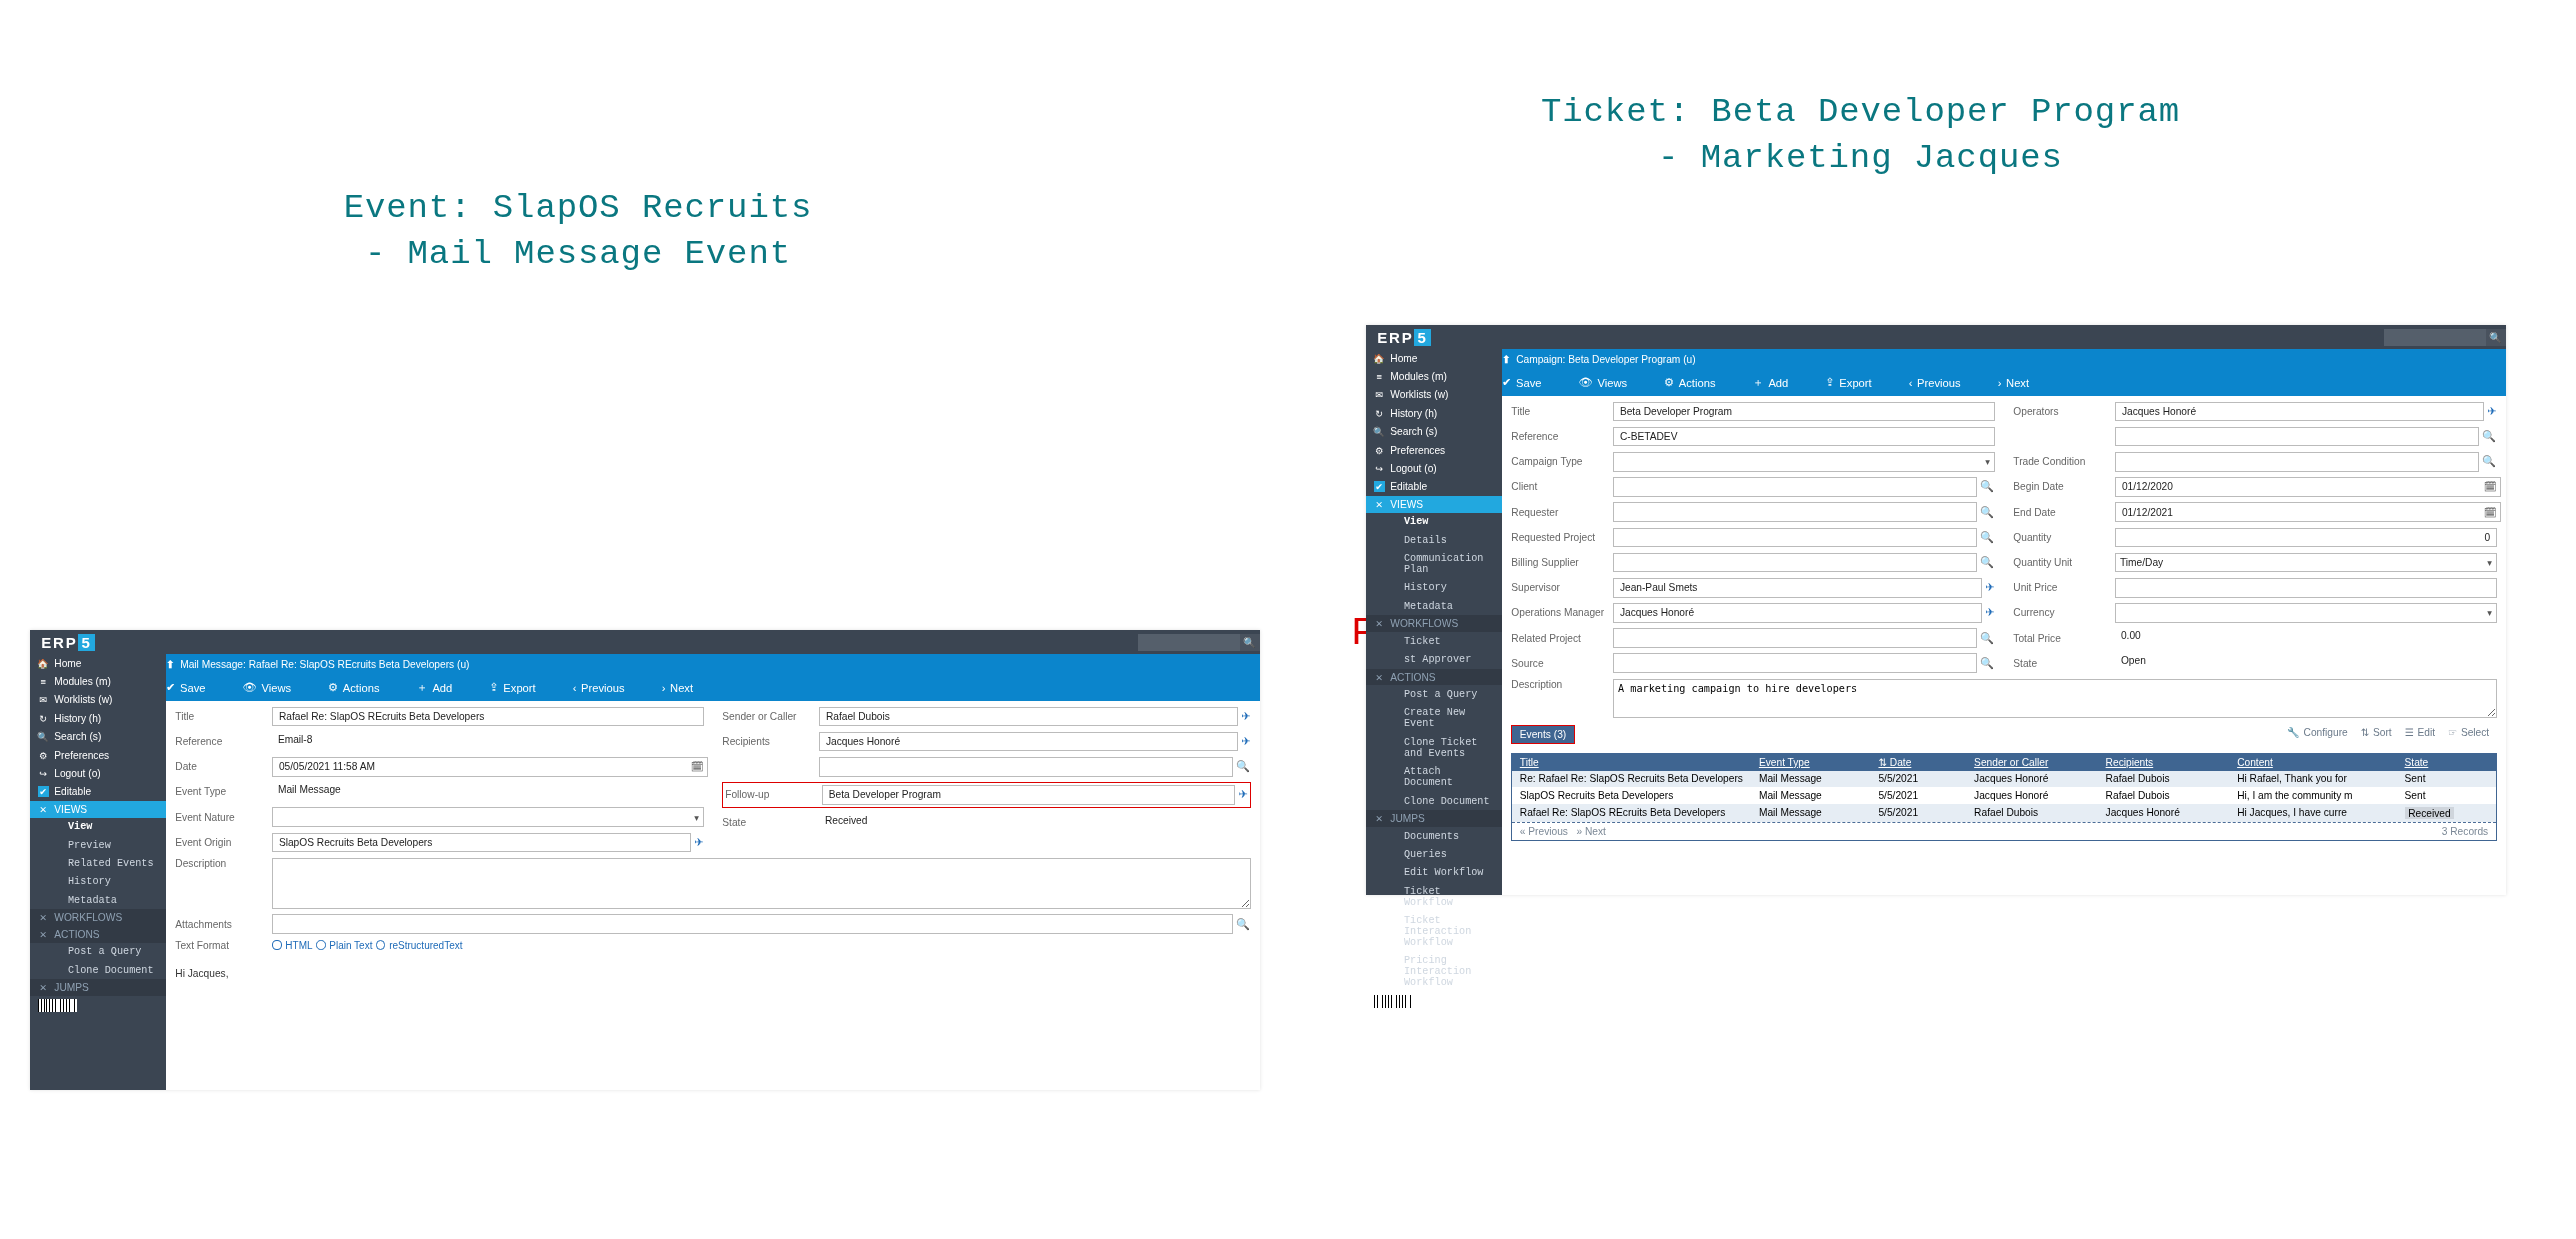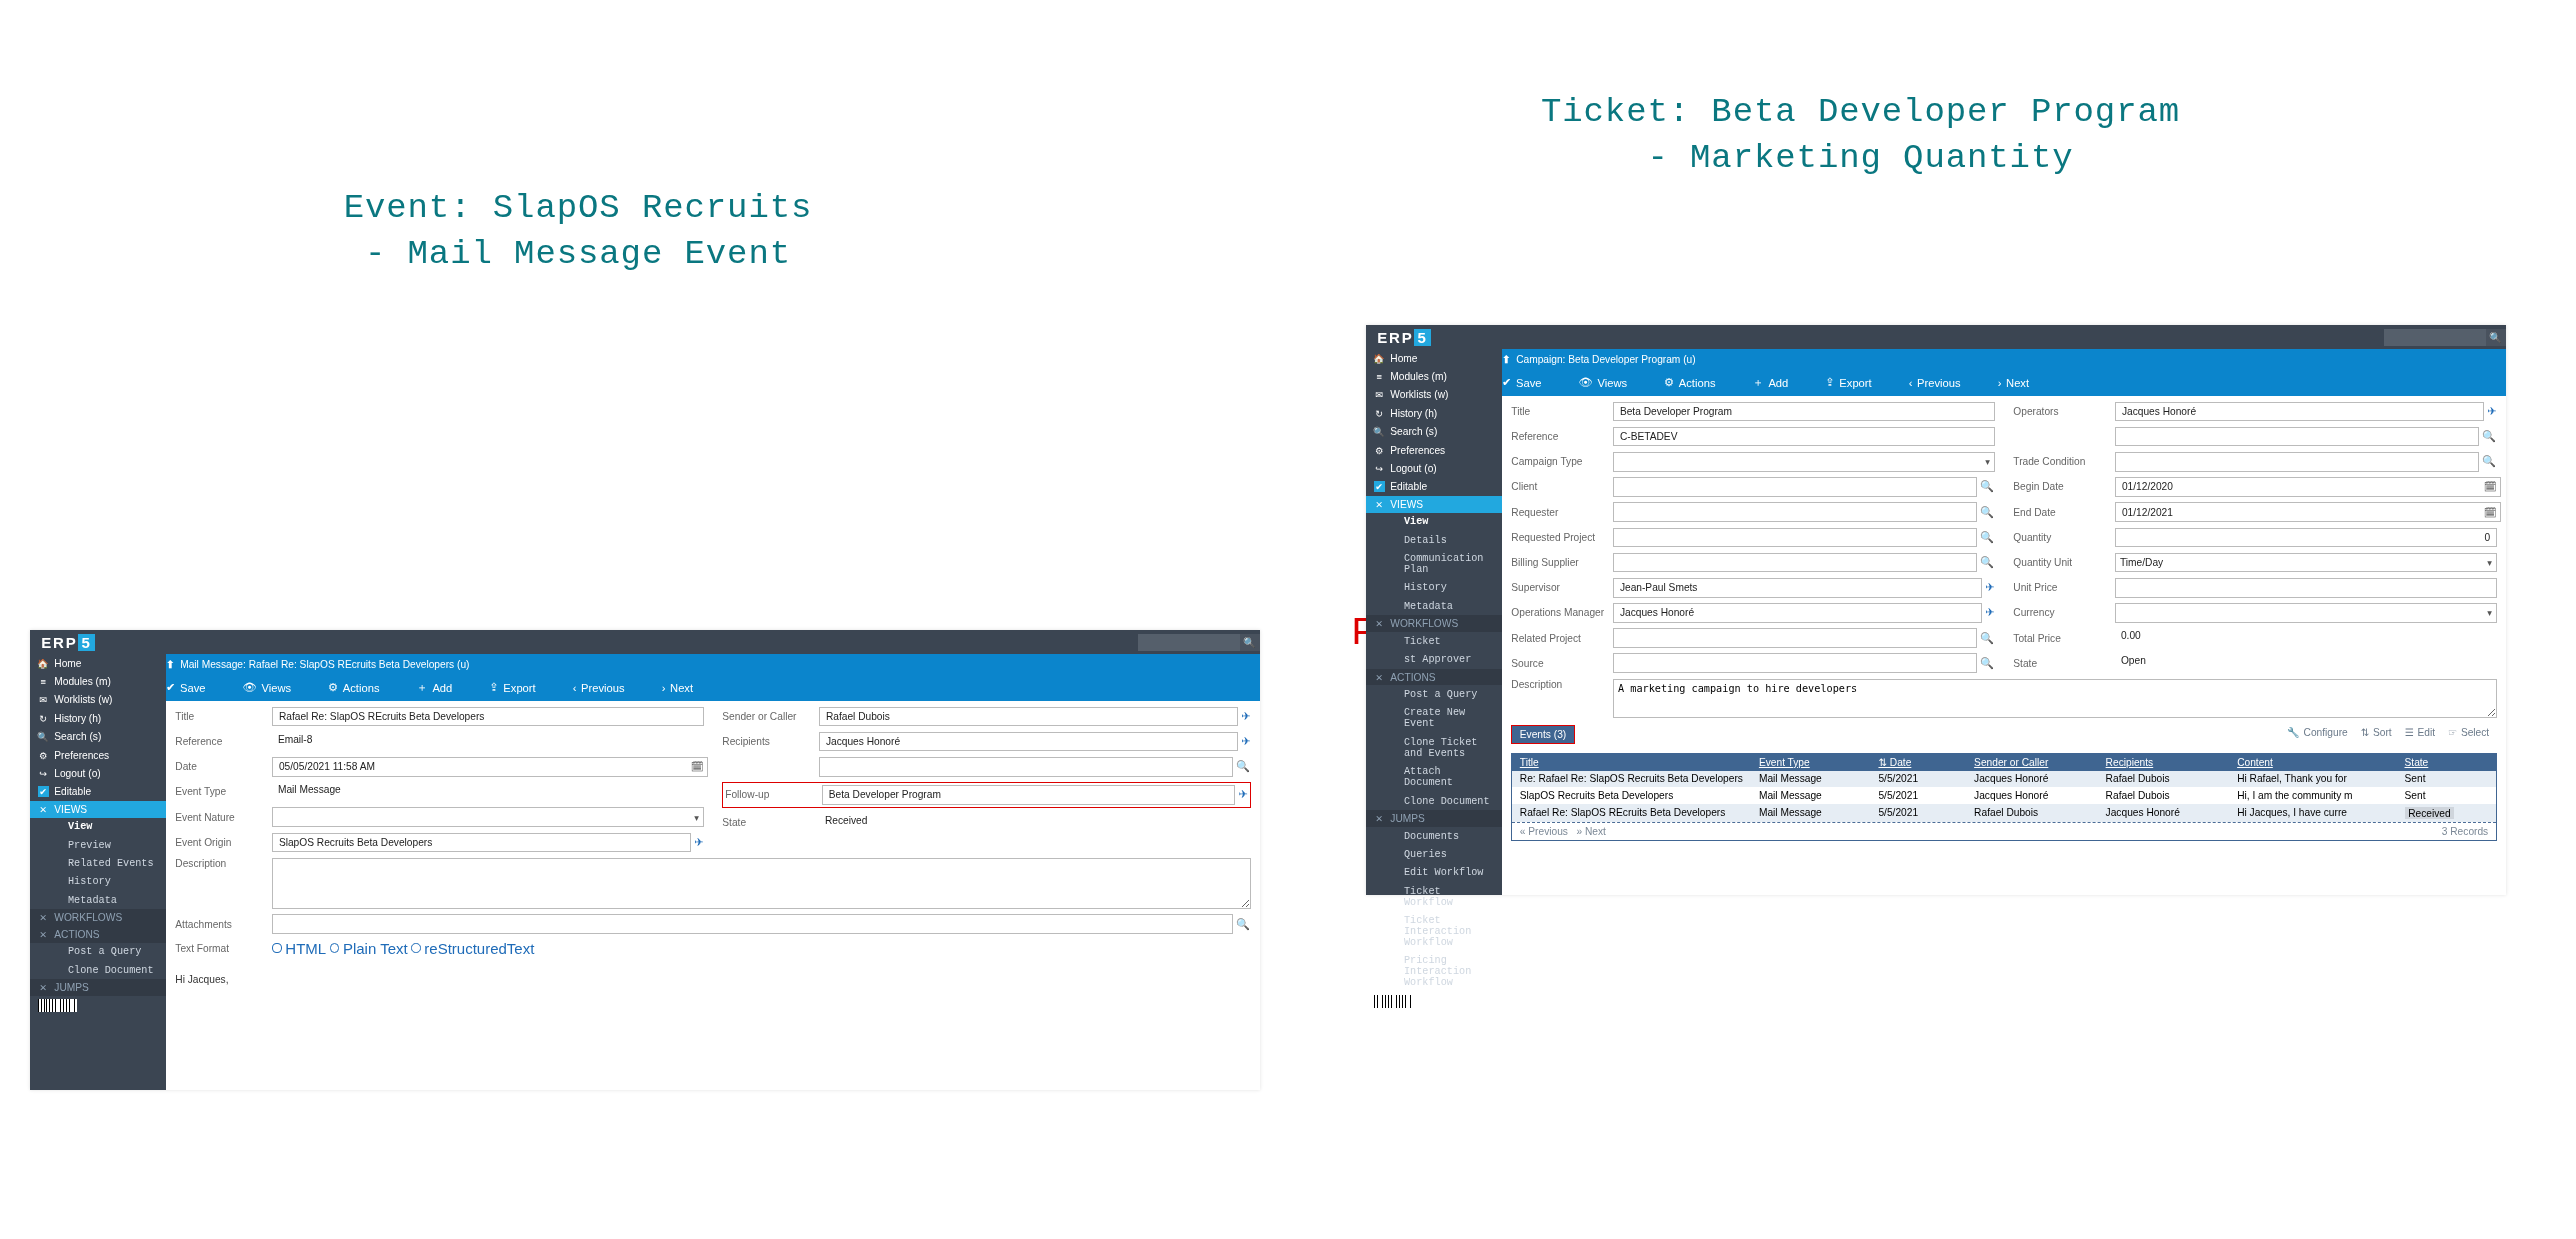--- a/index.html
+++ b/index.html
@@ -113,21 +113,21 @@
     display:flex; align-items:center; justify-content:space-between; padding:0 3.7px;
   }
   .frow .sel .cv { color:#222; }
   .frow .sel .chev { color:#555; font-size:9.3px; }
   .redbox { border:1.9px solid #d00; }
 
   .desc-area {
     width:100%; height:51px; border:0.9px solid #bbb; font-size:10.2px; padding:3.7px;
   }
 
-  .radio { display:flex; align-items:center; gap:3.7px; color:#1e6bb8; font-size:15px; }
+  .radio { display:flex; align-items:center; gap:3.7px; color:#1e6bb8; font-size:10px; }
   .radio .dot { width:9.3px; height:9.3px; border:0.9px solid #1e6bb8; border-radius:50%; display:inline-flex; align-items:center; justify-content:center; }
   .radio .dot.sel::after { content:""; width:4.7px; height:4.7px; background:#1e6bb8; border-radius:50%; }
 
   
   .events-box { margin-top: 9.3px; border:0.9px solid #406592; }
   .events-tab { display:inline-block; padding:2.8px 7.5px; color:#fff; background:#3f6591; font-size:10.2px; border:1.9px solid #d00; }
   .events-tools { float:right; display:flex; gap:13px; align-items:center; padding: 1.9px 7.5px; color:#6b7a8a; font-size:10.2px; }
   .events-tools .grp { display:flex; align-items:center; gap:3.7px; cursor:pointer; }
   .events-head, .events-row {
     display:grid;
@@ -148,21 +148,21 @@
 </style>
 </head>
 <body>
 
 <div class="caption" style="left:289px; top:186px; width:578px;">
   <div>Event: SlapOS Recruits</div>
   <div>- Mail Message Event</div>
 </div>
 <div class="caption" style="left:1497px; top:90px; width:727px;">
   <div>Ticket: Beta Developer Program</div>
-  <div>- Marketing Quantity</div>
+  <div>- Marketing Jacques</div>
 </div>
 
 <div class="annot" style="left:783px; top:895px;">Related Event</div>
 <div class="annot" style="left:1351px; top:612px;">Follow up Ticket</div>
 
 <div class="panel panel-a" style="left:30px; top:630px; width:1230px; height:460px;">
 
   <div class="erp-head">
     <span class="logo"><span>ERP</span><span class="five">5</span></span>
     <div class="search-slot">

